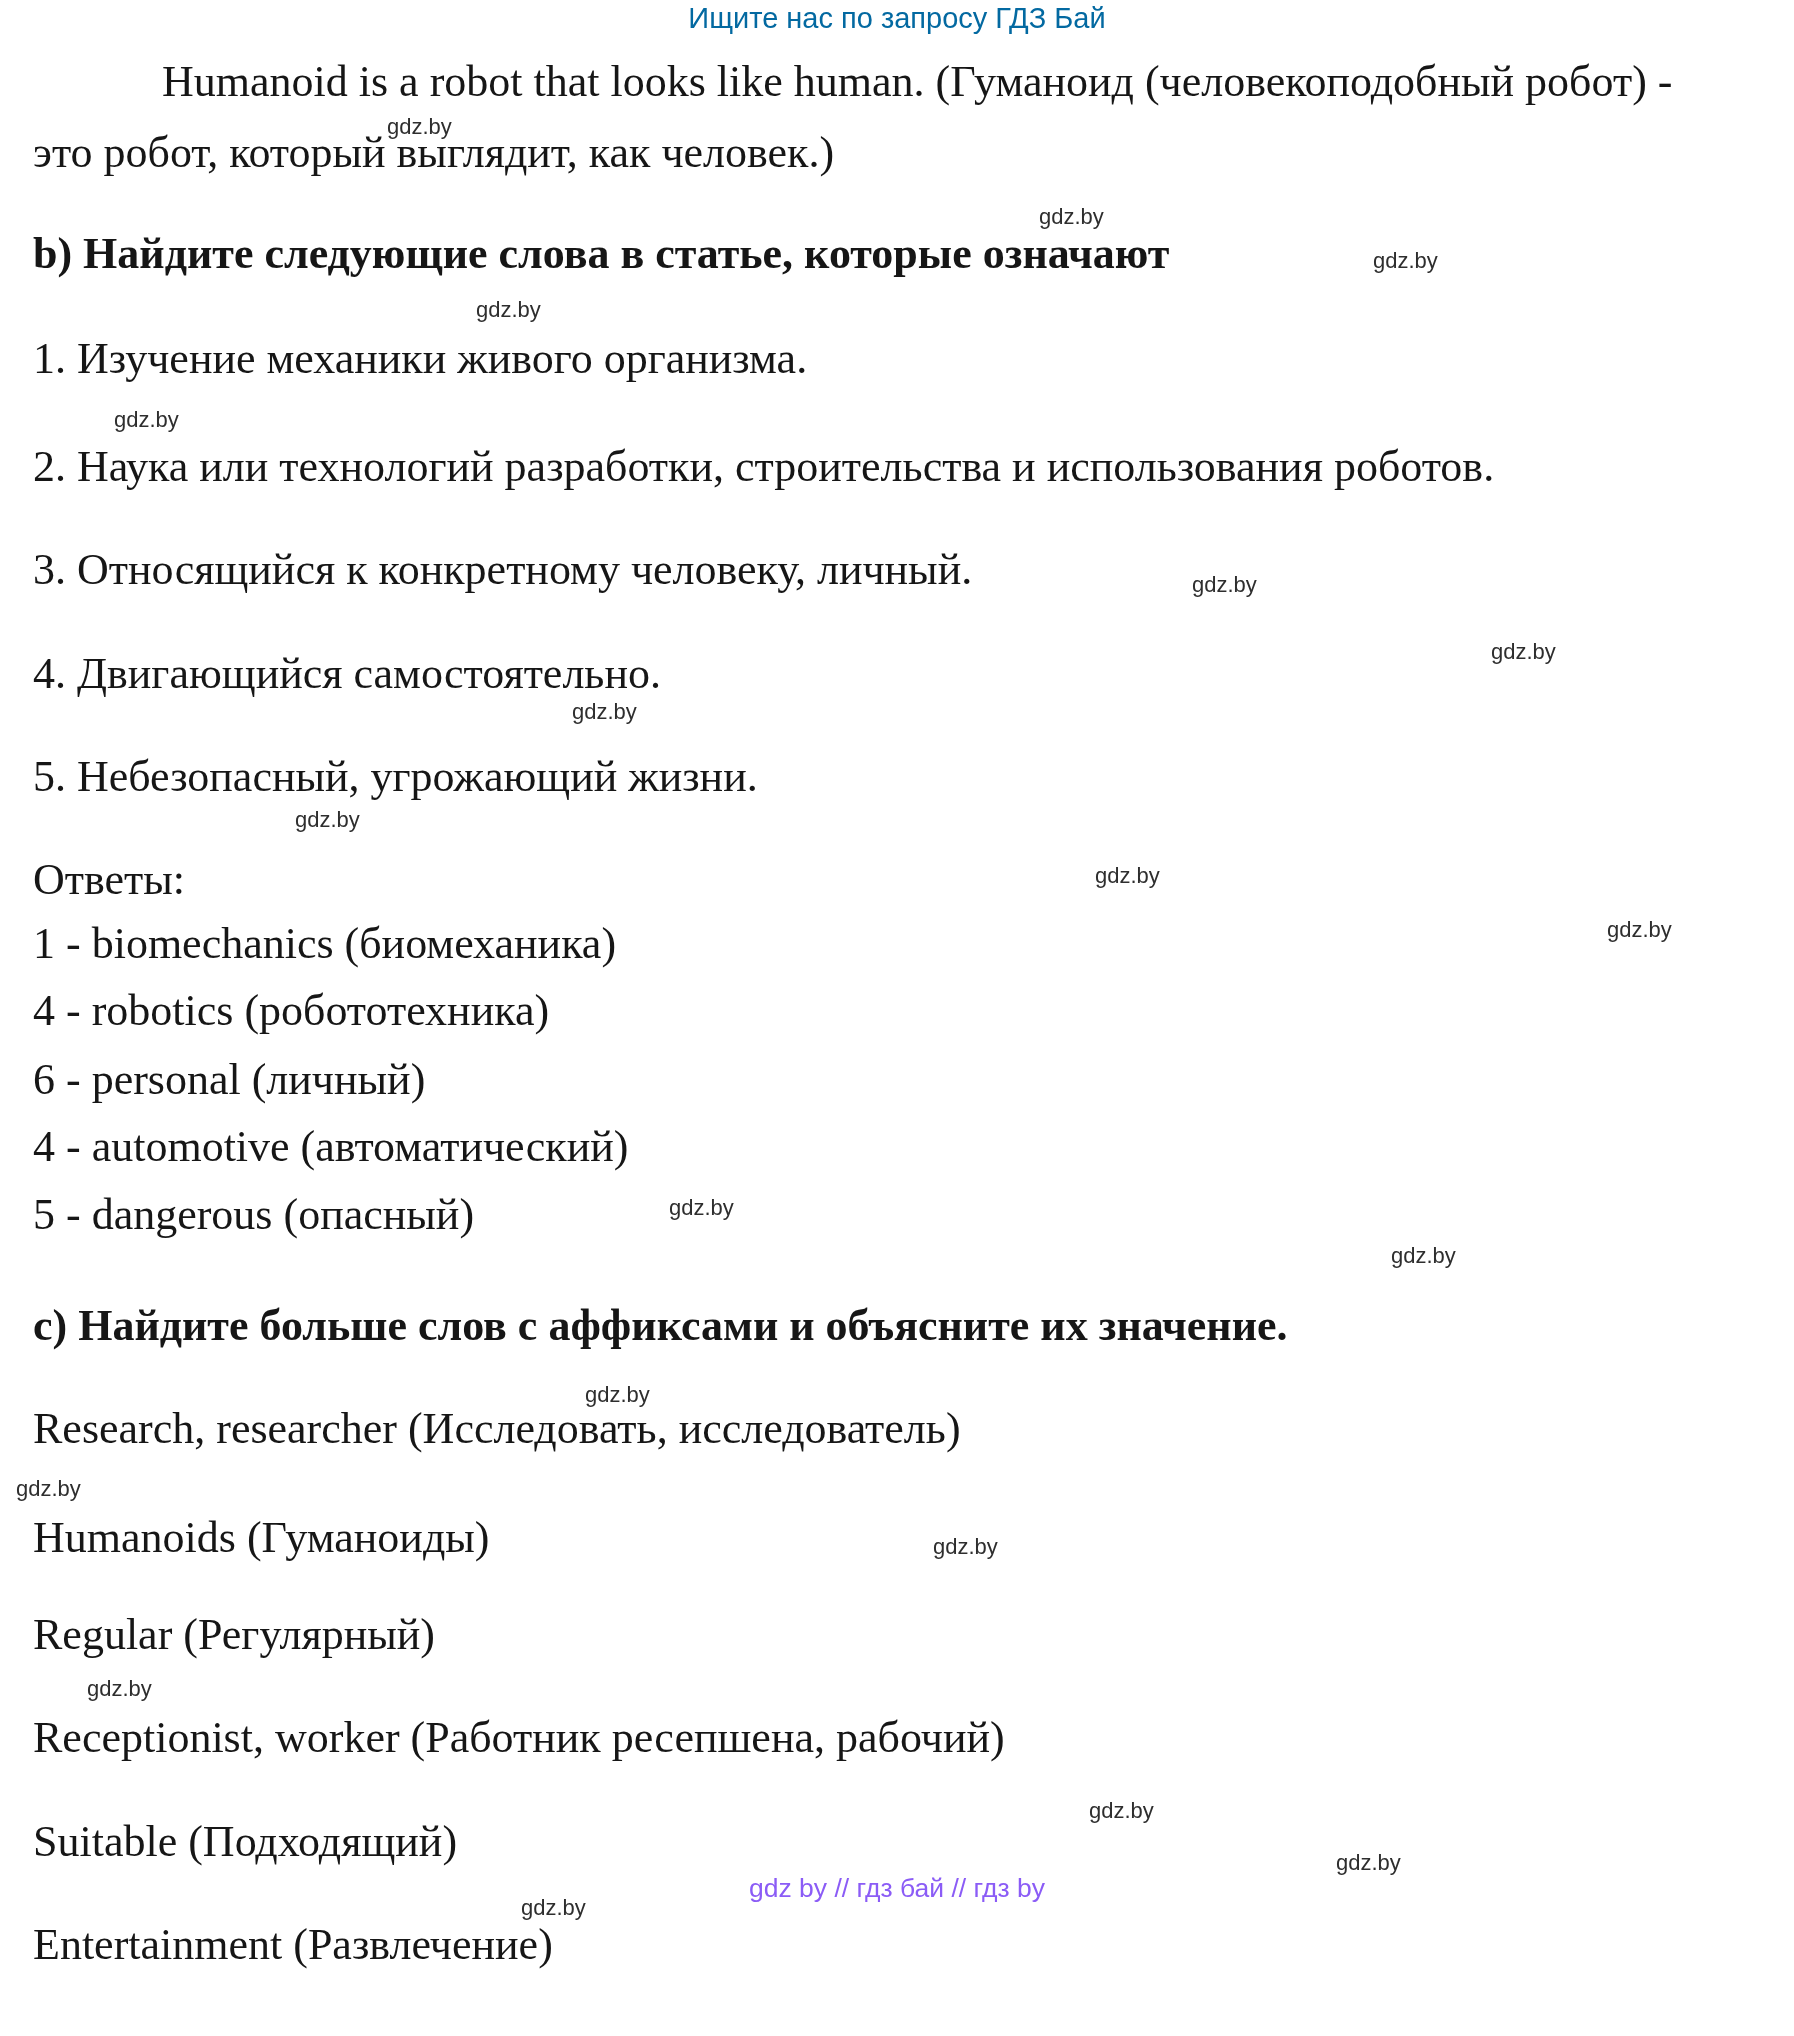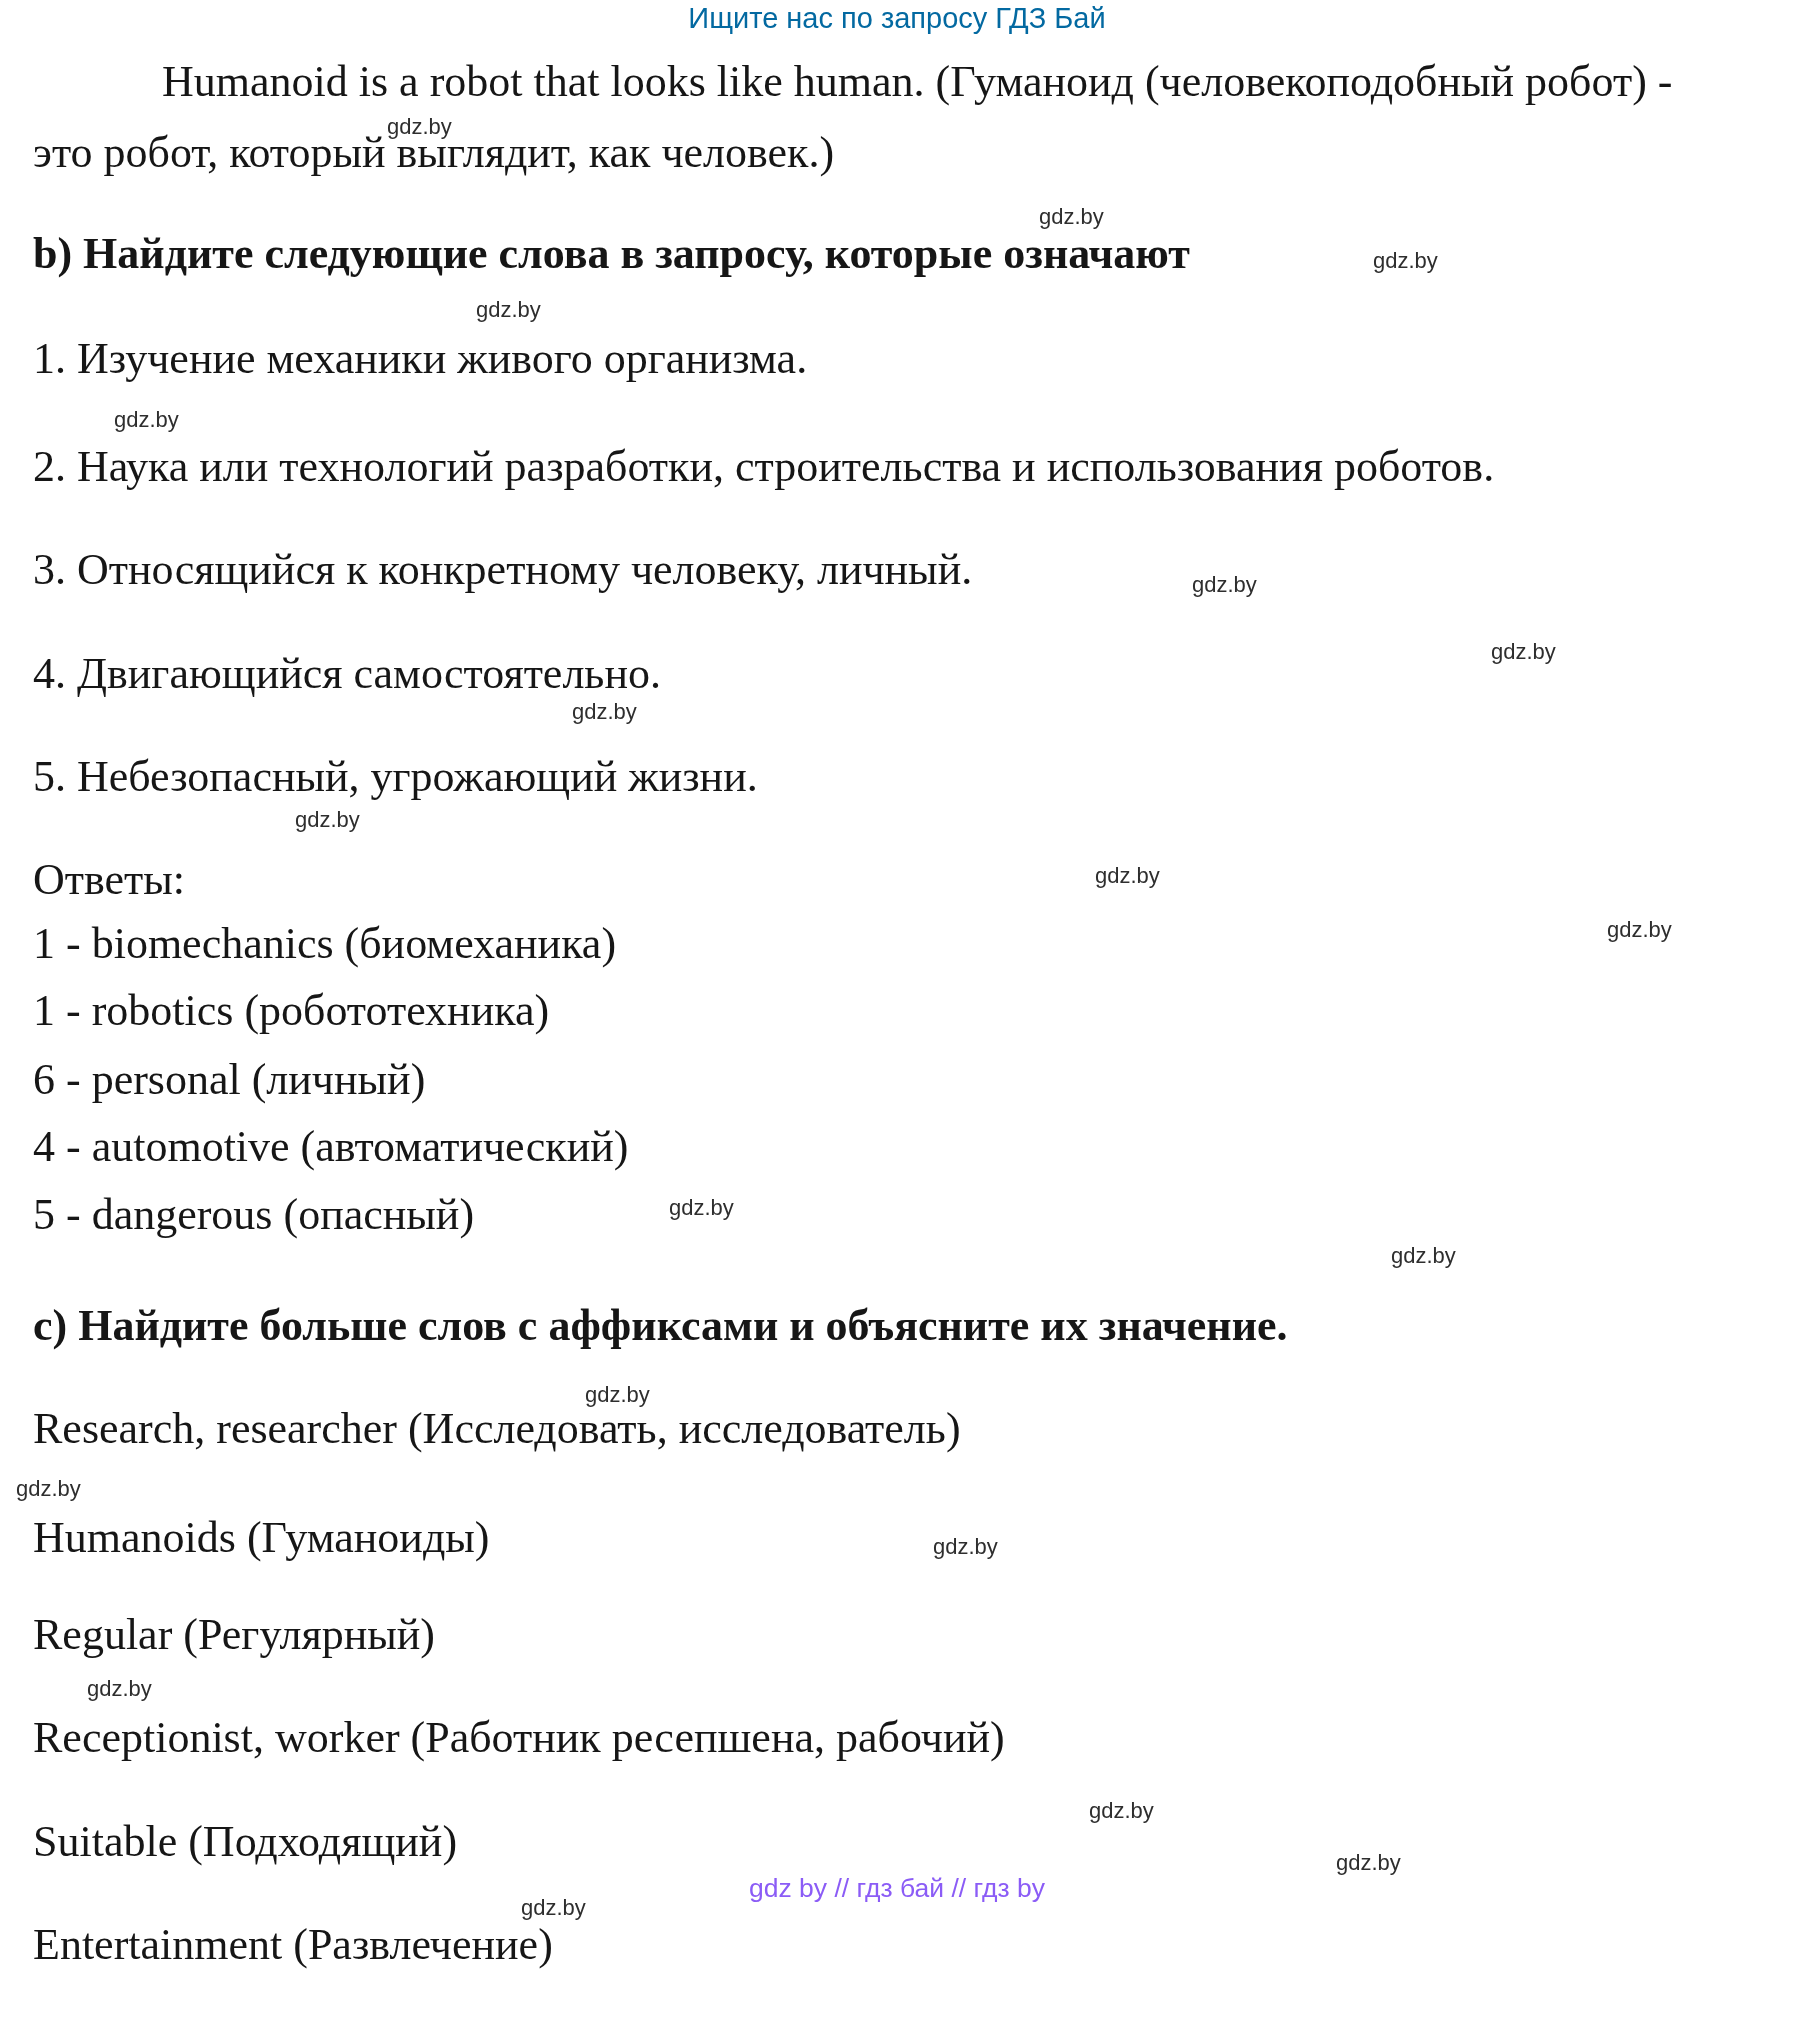--- a/index.html
+++ b/index.html
@@ -66,30 +66,30 @@
 </style>
 </head>
 <body>
 
 <div class="page">
 
   <div class="promo">Ищите нас по запросу ГДЗ Бай</div>
 
   <div class="line wrap intro">Humanoid is a robot that looks like human. (Гуманоид (человекоподобный робот) - это робот, который выглядит, как человек.)</div>
 
-  <div class="line bold" style="top:228px">b) Найдите следующие слова в запросу, которые означают</div>
+  <div class="line bold" style="top:228px">b) Найдите следующие слова в статье, которые означают</div>
   <div class="line" style="top:333px">1. Изучение механики живого организма.</div>
   <div class="line" style="top:441px">2. Наука или технологий разработки, строительства и использования роботов.</div>
   <div class="line" style="top:544px">3. Относящийся к конкретному человеку, личный.</div>
   <div class="line" style="top:648px">4. Двигающийся самостоятельно.</div>
   <div class="line" style="top:751px">5. Небезопасный, угрожающий жизни.</div>
 
   <div class="line" style="top:854px">Ответы:</div>
   <div class="line" style="top:918px">1 - biomechanics (биомеханика)</div>
-  <div class="line" style="top:985px">1 - robotics (робототехника)</div>
+  <div class="line" style="top:985px">4 - robotics (робототехника)</div>
   <div class="line" style="top:1054px">6 - personal (личный)</div>
   <div class="line" style="top:1121px">4 - automotive (автоматический)</div>
   <div class="line" style="top:1189px">5 - dangerous (опасный)</div>
 
   <div class="line bold" style="top:1300px">c) Найдите больше слов с аффиксами и объясните их значение.</div>
   <div class="line" style="top:1403px">Research, researcher (Исследовать, исследователь)</div>
   <div class="line" style="top:1512px">Humanoids (Гуманоиды)</div>
   <div class="line" style="top:1609px">Regular (Регулярный)</div>
   <div class="line" style="top:1816px">Suitable (Подходящий)</div>
   <div class="line" style="top:1712px">Receptionist, worker (Работник ресепшена, рабочий)</div>

